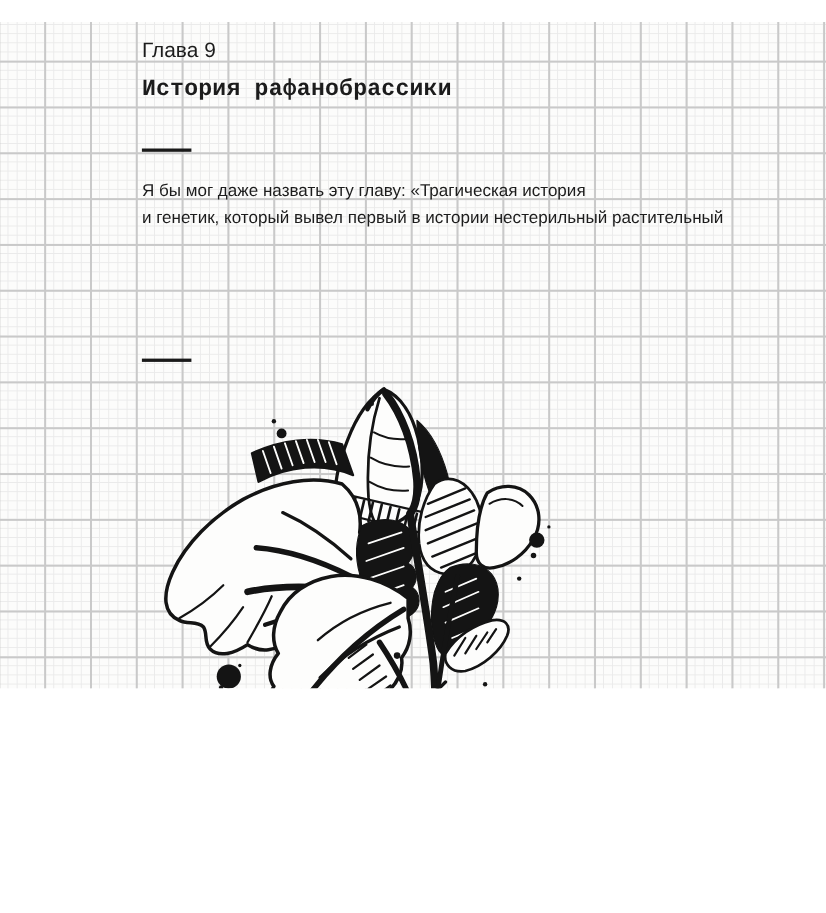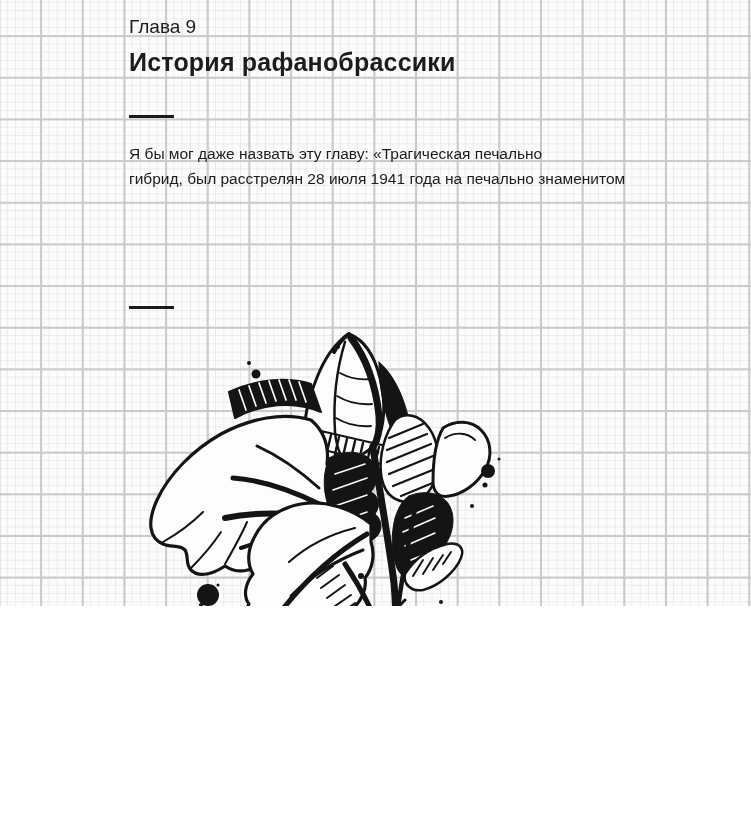--- a/index.html
+++ b/index.html
@@ -14,28 +14,29 @@
       linear-gradient(to right, #eaeaea 1px, transparent 1px),
       linear-gradient(to bottom, #eaeaea 1px, transparent 1px);
     background-size:
       41.66px 41.66px,
       41.66px 41.66px,
       8.332px 8.332px,
       8.332px 8.332px;
     background-position:-1.5px -6.5px;
     font-family:"Liberation Sans","DejaVu Sans",sans-serif;
     color:#1c1c1c;
+    margin-top:20px;
   }
   .chapter-label{
     position:absolute;left:129px;top:14px;
     font-size:19px;line-height:26px;font-weight:400;
   }
   .chapter-title{
     position:absolute;left:129px;top:42px;margin:0;
-    font-size:25px;line-height:40px;font-weight:700;letter-spacing:.2px;
+    font-size:21px;line-height:40px;font-weight:700;letter-spacing:.2px;font-family:Liberation Mono, monospace;
   }
   .rule{
     position:absolute;left:129px;width:45px;height:3px;
     background:#1a1a1a;border:none;margin:0;
   }
   .rule-1{top:115px;}
   .rule-2{top:306px;}
   .body-text{
     position:absolute;left:129px;top:141px;margin:0;
     width:560px;font-size:15.5px;line-height:25.2px;font-weight:400;
@@ -52,22 +53,22 @@
 
 <div class="page">
 
   <div class="chapter-label">Глава 9</div>
 
   <h1 class="chapter-title">История рафанобрассики</h1>
 
   <div class="rule rule-1"></div>
 
   <p class="body-text">
-    <span class="line">Я бы мог даже назвать эту главу: «Трагическая печально</span>
-    <span class="line">гибрид, был расстрелян 28 июля 1941 года на печально знаменитом</span>
+    <span class="line">Я бы мог даже назвать эту главу: «Трагическая история</span>
+    <span class="line">и генетик, который вывел первый в истории нестерильный растительный</span>
   </p>
 
   <div class="rule rule-2"></div>
 
   <figure class="illustration">
     <svg viewBox="0 0 385 500" xmlns="http://www.w3.org/2000/svg">
       <g stroke="#141414" fill="none" stroke-linecap="round" stroke-linejoin="round">
 
         <path fill="#fdfdfc" stroke-width="3" d="M216,6 C203,14 191,31 183,52 C176,70 171,88 172,104 C173,119 180,128 195,131 C212,135 233,129 243,114 C252,100 253,74 247,50 C242,30 232,12 216,6 Z"></path>
         <path stroke-width="7" d="M218,10 C232,28 243,56 246,88 C247,102 245,112 240,119"></path>

